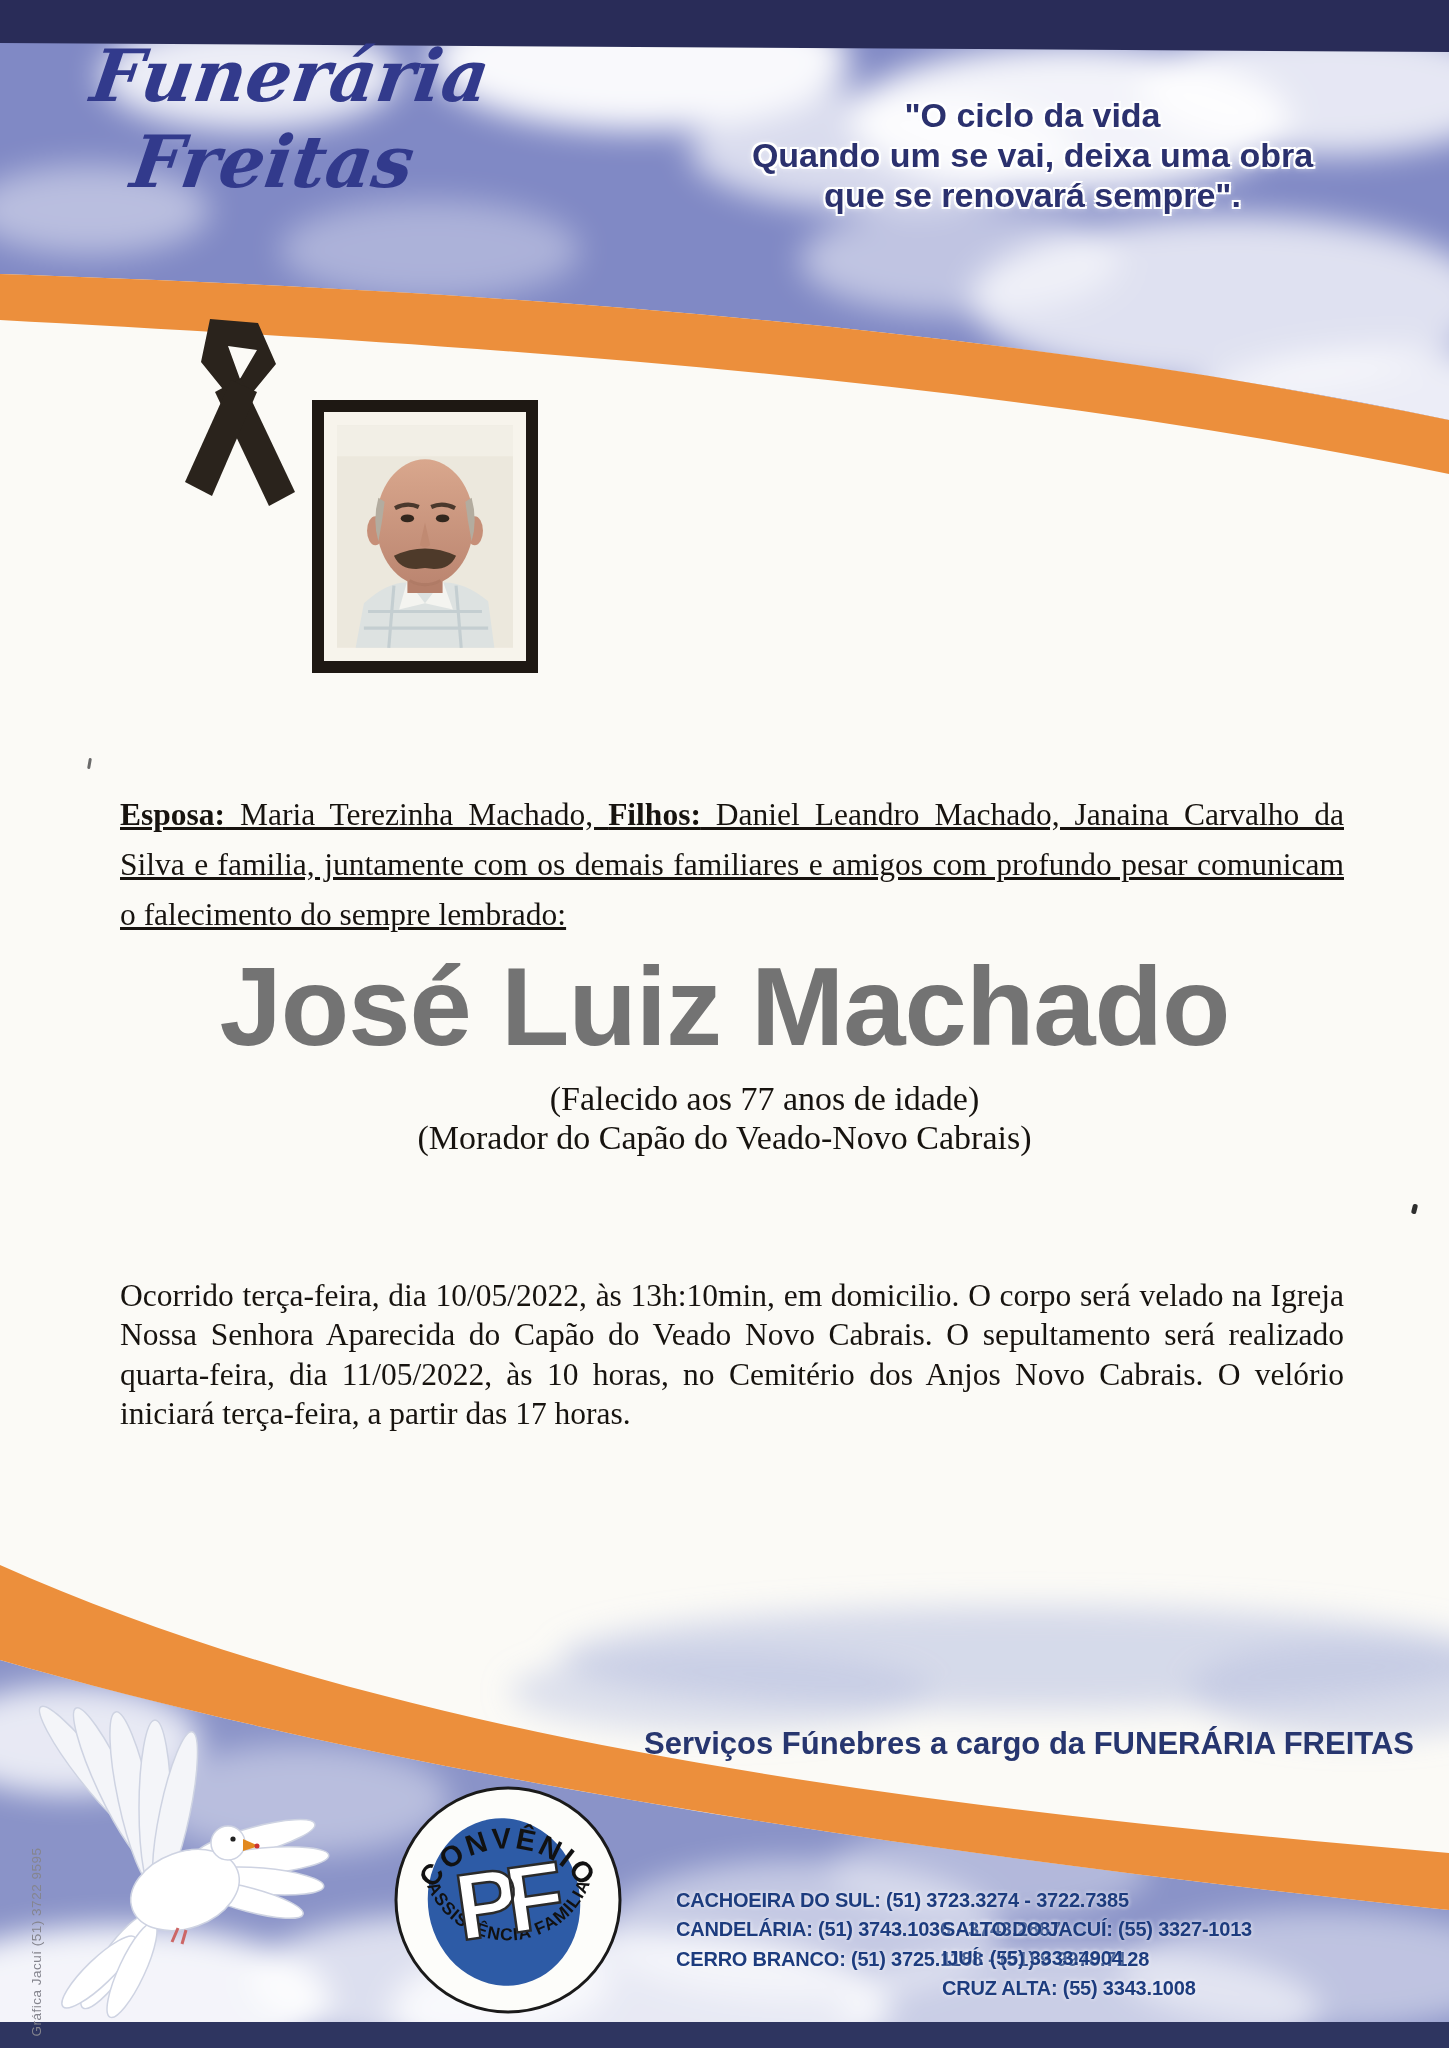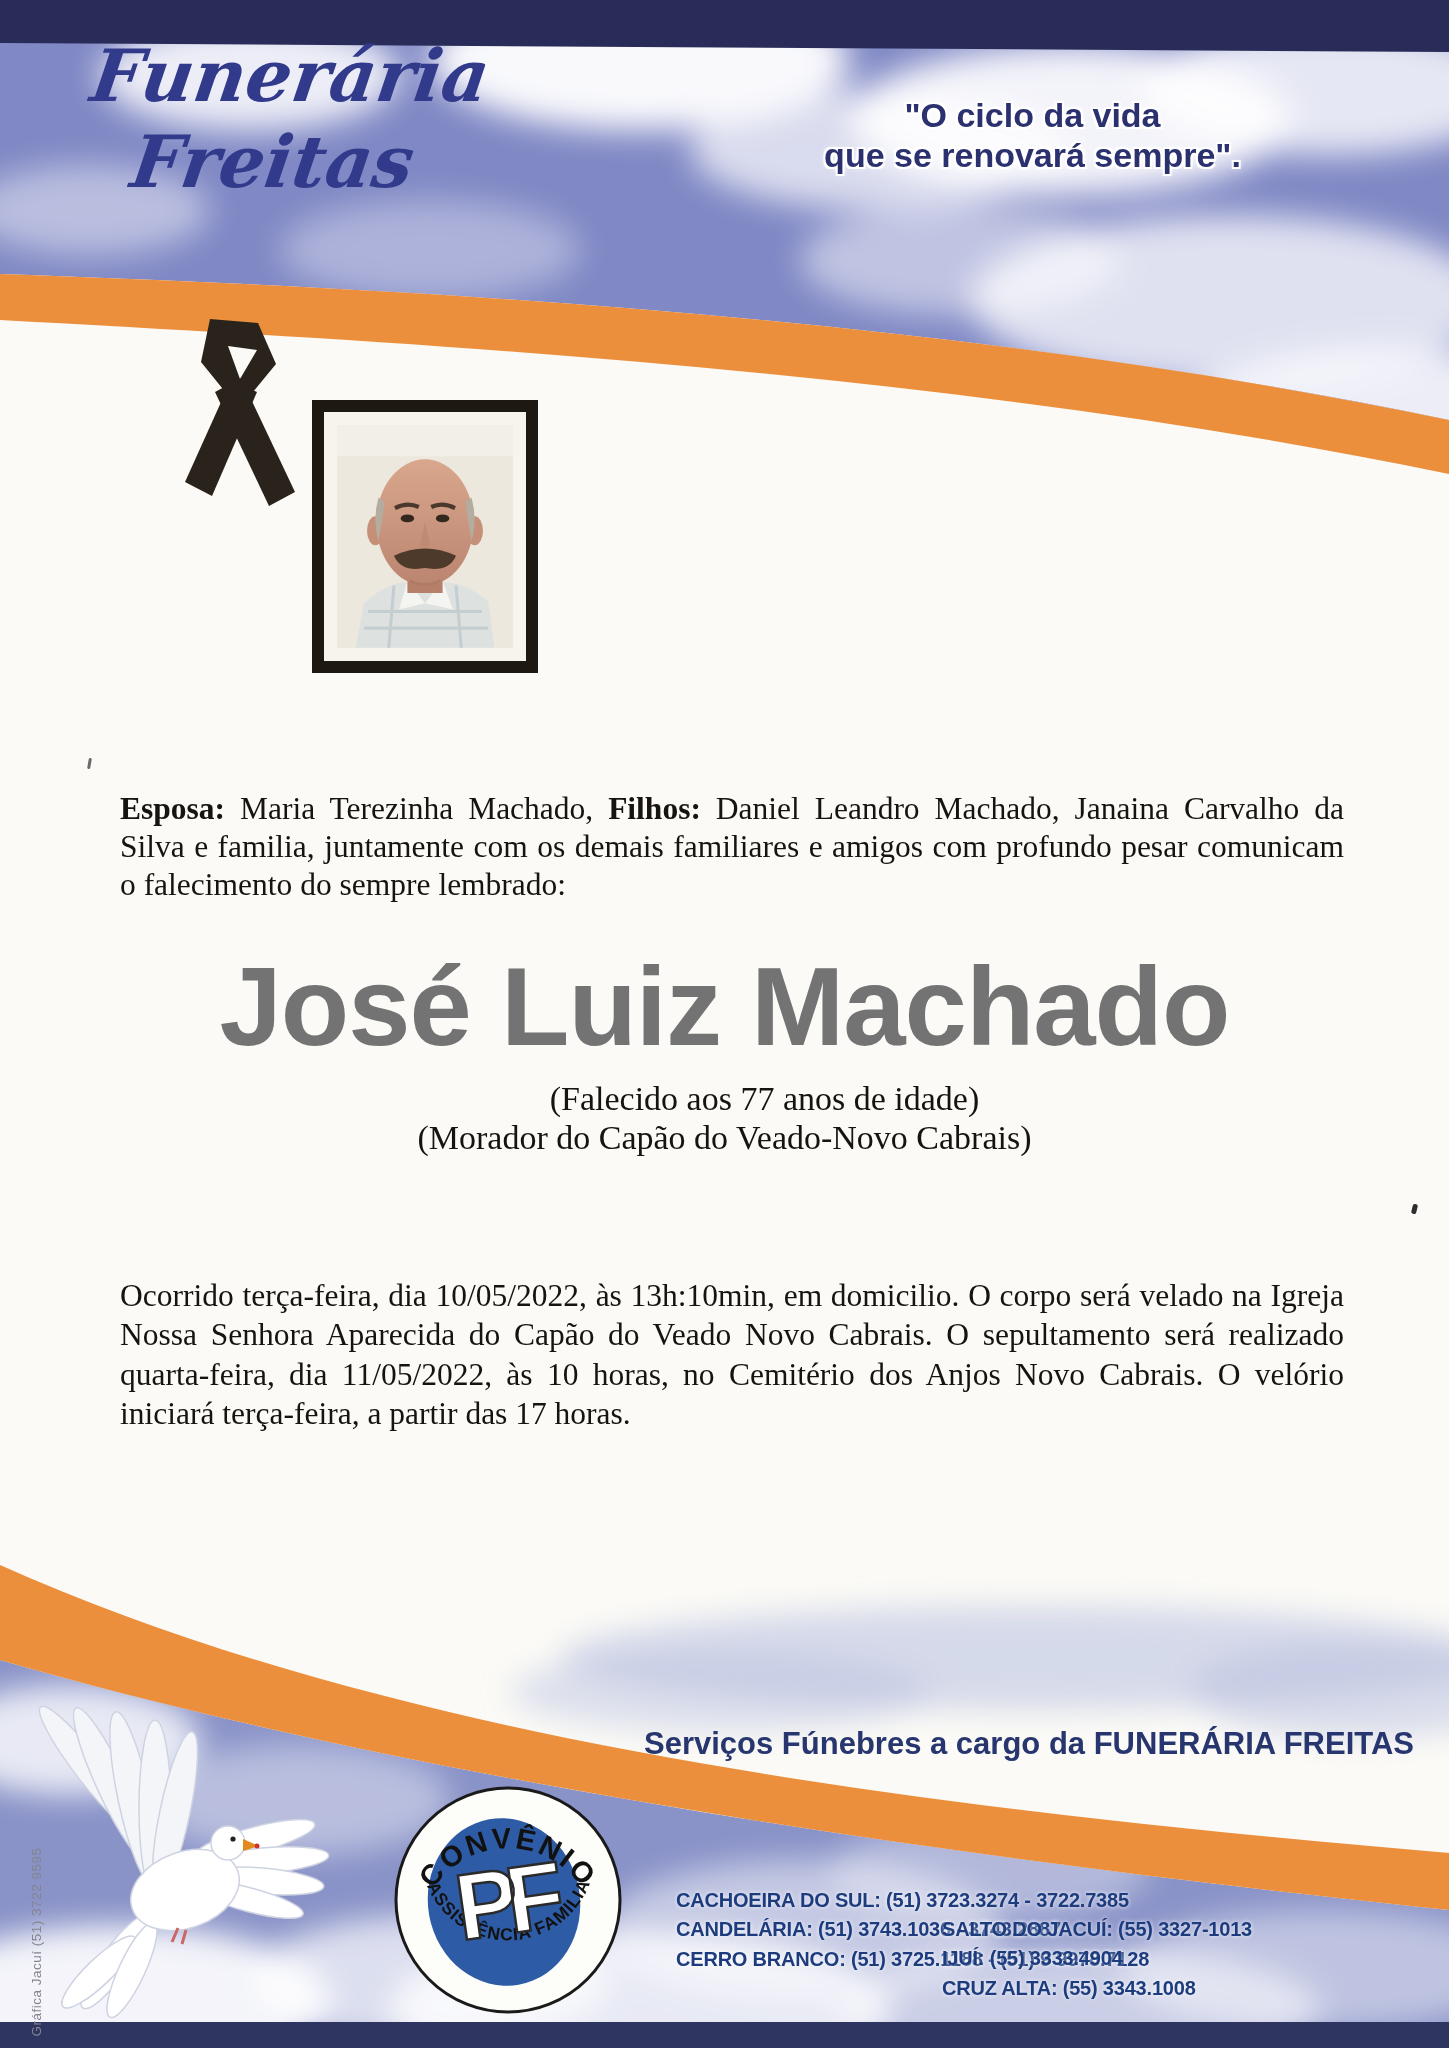--- a/index.html
+++ b/index.html
@@ -19,21 +19,21 @@
 
   
   .ribbon{position:absolute;left:176px;top:316px;}
   .photo-frame{position:absolute;left:312px;top:400px;width:202px;height:249px;
                border:12px solid #1e1813;background:#f7f4ec;padding:0;}
   .photo-frame .matte{position:absolute;inset:0;padding:13px;}
   .section-title{position:absolute;left:580px;top:384px;font-size:50px;font-weight:bold;
                  color:#2c3a94;letter-spacing:.5px;}
   .serif{font-family:"Liberation Serif",serif;}
   .intro{position:absolute;left:120px;top:758px;width:1224px;font-size:31.5px;
-         line-height:38px;color:#17130f;text-align:justify;}
+         line-height:50px;color:#17130f;text-align:justify;text-decoration:underline;}
   .deceased-name{position:absolute;left:0;top:942px;width:1449px;text-align:center;
                  font-size:112px;font-weight:bold;color:#737373;letter-spacing:-1px;}
   .sub-line{position:absolute;left:0;width:1449px;text-align:center;font-size:34px;color:#17130f;}
   .age-line{top:1080px;padding-left:40px;}
   .residence-line{top:1119px;}
   .details{position:absolute;left:120px;top:1244px;width:1224px;font-size:31.5px;
            line-height:39.6px;color:#17130f;text-align:justify;}
 
   
   #footer-art{position:absolute;top:1540px;left:0;}
@@ -85,20 +85,21 @@
     <path d="M0 0 L1449 0 L1449 52 L0 43 Z" fill="#292c58"></path>
   </svg>
 
   <div class="brand">
     <div class="l1">Funerária</div>
     <div class="l2">Freitas</div>
   </div>
 
   <div class="quote">
     <div>"O ciclo da vida</div>
+    <div>Quando um se vai, deixa uma obra</div>
     <div>que se renovará sempre".</div>
   </div>
 
   <svg class="ribbon" width="122" height="202" viewBox="0 0 122 202">
     <g fill="#2a231c">
       <path fill-rule="evenodd" d="M34 3 L82 7 L100 48 L63 93 L25 46 Z  M52 30 L81 34 L64 63 Z"></path>
       <polygon points="39,76 65,62 119,176 93,190"></polygon>
       <polygon points="55,64 81,76 36,180 9,166"></polygon>
     </g>
   </svg>

